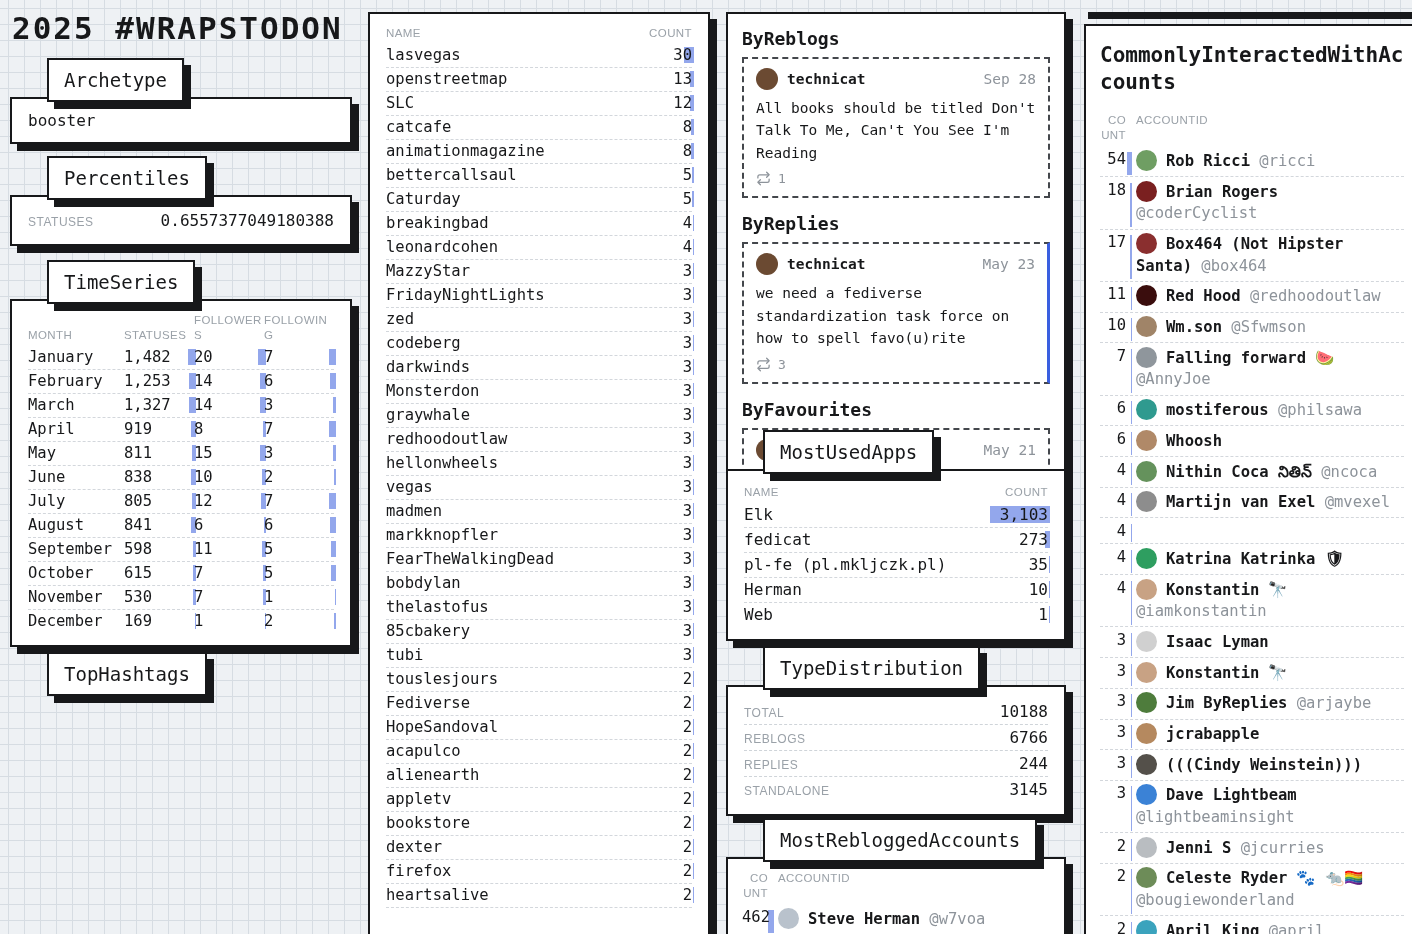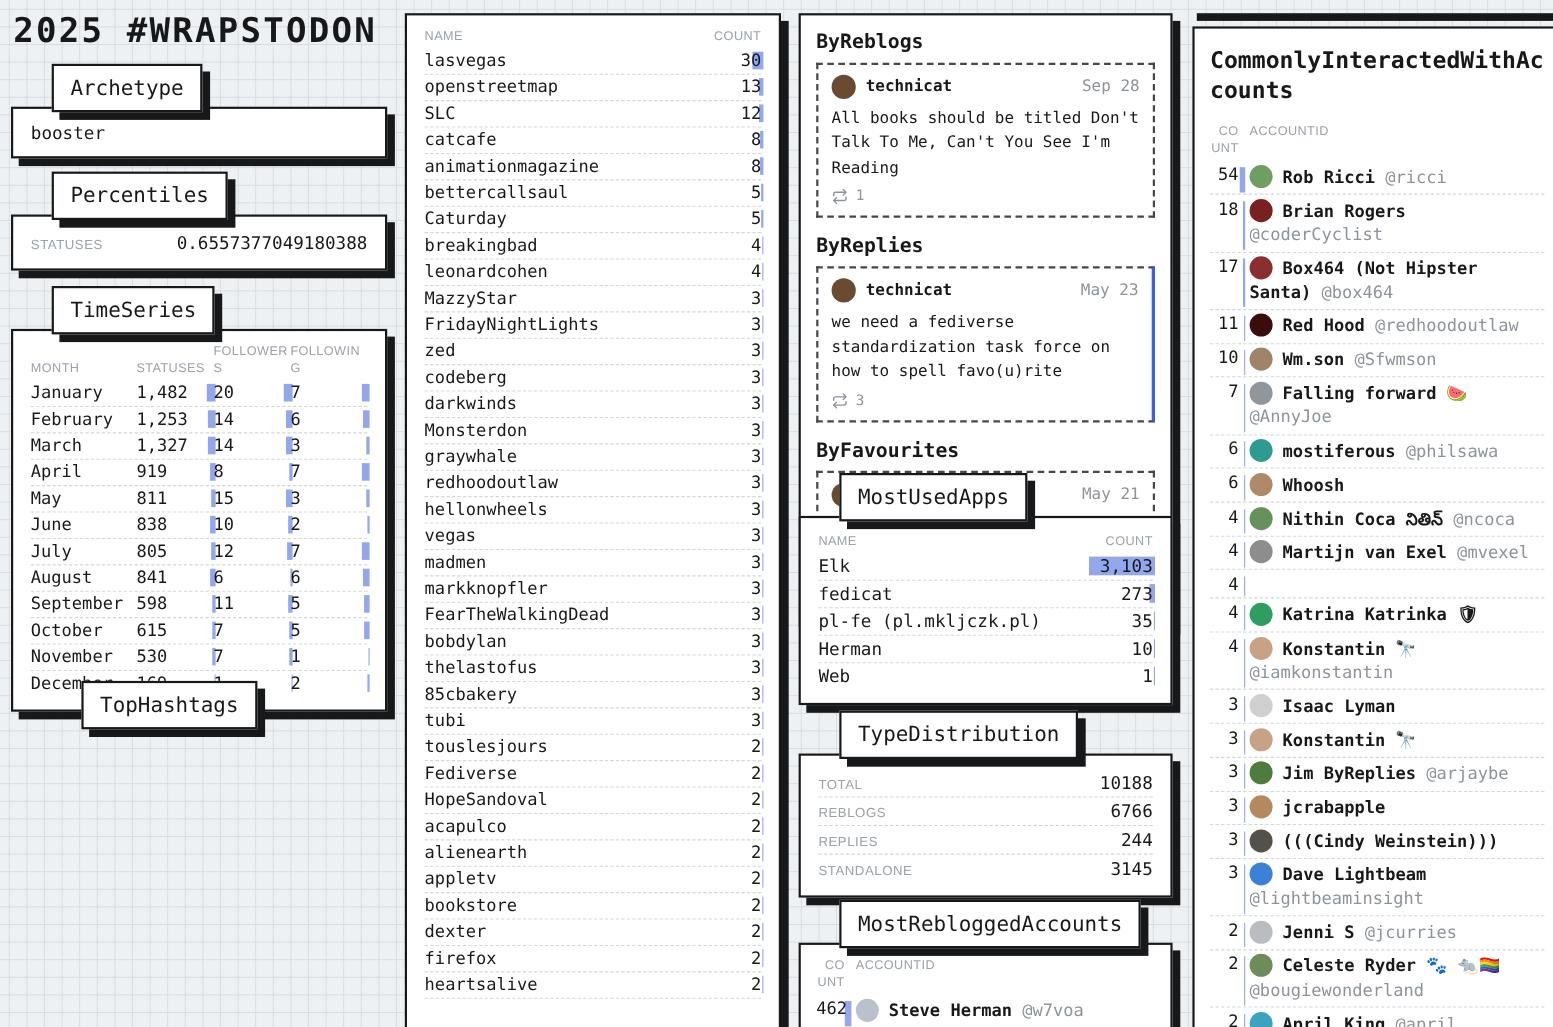--- a/index.html
+++ b/index.html
@@ -18,21 +18,21 @@
           box-shadow:7px 7px 0 #17181a; padding:9px 15px; font-size:19px;
           position:relative; z-index:2; white-space:nowrap;margin-left:37px; }
   .tabbed-body { position:relative; z-index:1; margin-top:-5px; }
 
   #page-title { position:absolute; left:12px; top:10px; font-size:31px; font-weight:bold;
                 letter-spacing:2px; margin:0; }
 
   .p-archetype   { position:absolute; left:10px;  top:58px;  width:342px; }
   .p-percentiles { position:absolute; left:10px;  top:156px; width:342px; }
   .p-timeseries  { position:absolute; left:10px;  top:260px; width:342px; }
-  .p-tophashtags { position:absolute; left:10px;  top:619px;padding-left:27px; }
+  .p-tophashtags { position:absolute; left:10px;  top:652px; }
   .p-hashtags    { position:absolute; left:368px; top:12px;  width:342px; height:938px; }
   .p-posts      { position:absolute; left:726px; top:12px;  width:340px; }
   .p-apps       { position:absolute; left:726px; top:430px; width:340px; }
   .p-types      { position:absolute; left:726px; top:646px; width:340px; }
   .p-reblogged  { position:absolute; left:726px; top:818px; width:340px; }
   .p-accounts   { position:absolute; left:1084px; top:24px; width:336px; height:916px; }
   .top-shadow-bar { position:absolute; left:1088px; top:12px; width:330px; height:7px; background:#17181a; }
 
   .simple-body { padding:12px 16px; font-size:16px; }
   .kv-row { display:flex; align-items:baseline; justify-content:space-between; padding:2px 0; }

